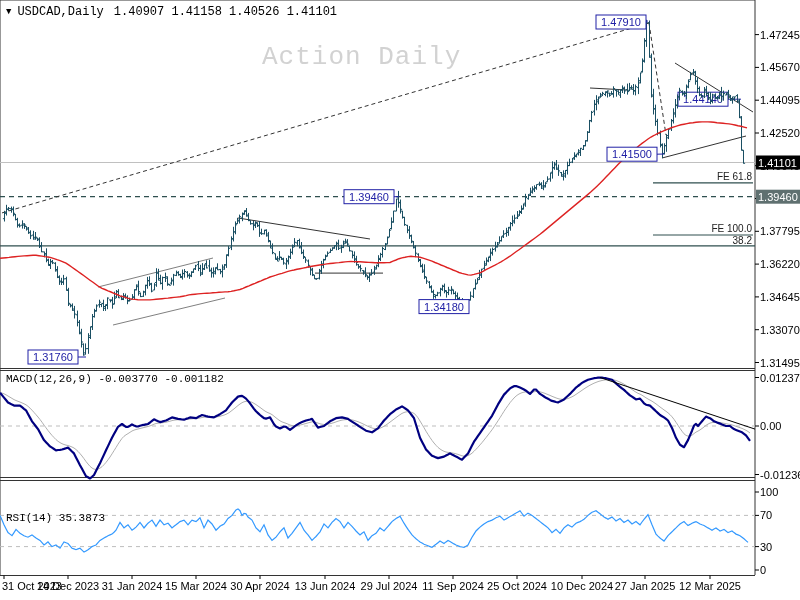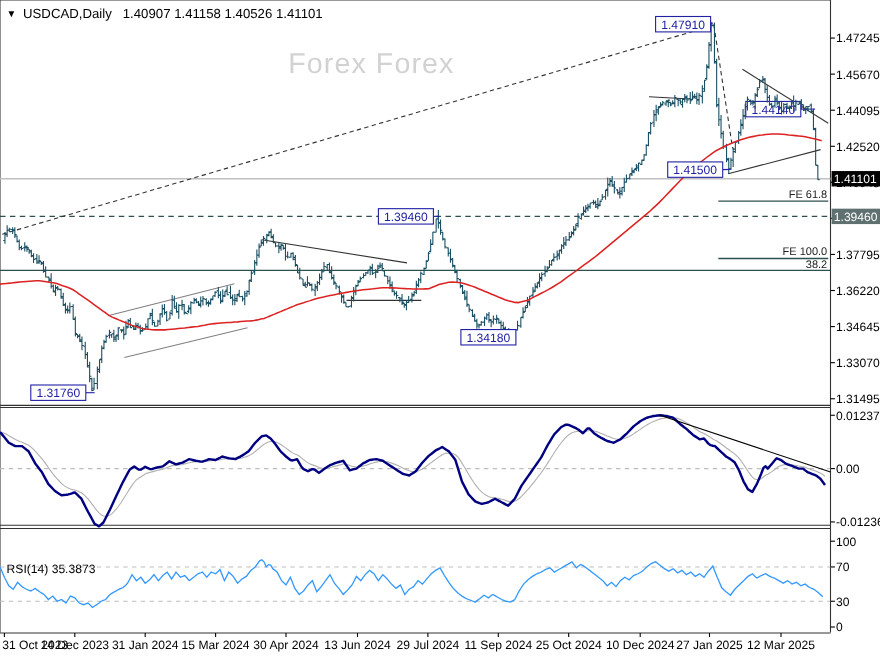--- a/index.html
+++ b/index.html
@@ -1,19 +1,19 @@
 <!DOCTYPE html>
 <html><head>
 <meta charset="utf-8">
 <style>
   html,body{margin:0;padding:0;background:#fff;}
   #screen{position:relative;width:800px;height:600px;background:#fff;overflow:hidden;
           font-family:"Liberation Sans",sans-serif;}
   svg text{font-family:"Liberation Sans",sans-serif;}
-  .overlay{position:absolute;white-space:nowrap;}
+  .overlay{position:absolute;white-space:nowrap;font-family:Liberation Mono, monospace;}
   .title-bar{left:6px;top:5px;font-size:12px;color:#000;}
   .title-bar .tri{font-size:9px;margin-right:6px;position:relative;top:-1px;cursor:pointer;}
   .title-bar .sym{margin-right:10px;}
   .watermark{left:262px;top:42px;font-size:26px;color:#d2d2d2;letter-spacing:1px;}
   .panel-head{font-size:11px;color:#000;}
   .macd-head{left:6px;top:373px;}
   .rsi-head{left:6px;top:512px;}
 </style>
 </head>
 <body>
@@ -159,16 +159,17 @@
         <text x="645" y="590" font-size="11" fill="#000" text-anchor="middle">27 Jan 2025</text>
         <line x1="710" y1="575.5" x2="710" y2="579" stroke="#000"></line>
         <text x="710" y="590" font-size="11" fill="#000" text-anchor="middle">12 Mar 2025</text>
       </g>
     </svg>
 
   <div class="overlay title-bar">
     <span class="tri">▼</span><span class="sym">USDCAD,Daily</span><span>1.40907 1.41158 1.40526 1.41101</span>
   </div>
 
-  <div class="overlay watermark">Forex Forex</div>
+  <div class="overlay watermark">Action Daily</div>
 
+  <div class="overlay panel-head macd-head">MACD(12,26,9) -0.003770 -0.001182</div>
   <div class="overlay panel-head rsi-head">RSI(14) 35.3873</div>
 </div>
 
 </body></html>

